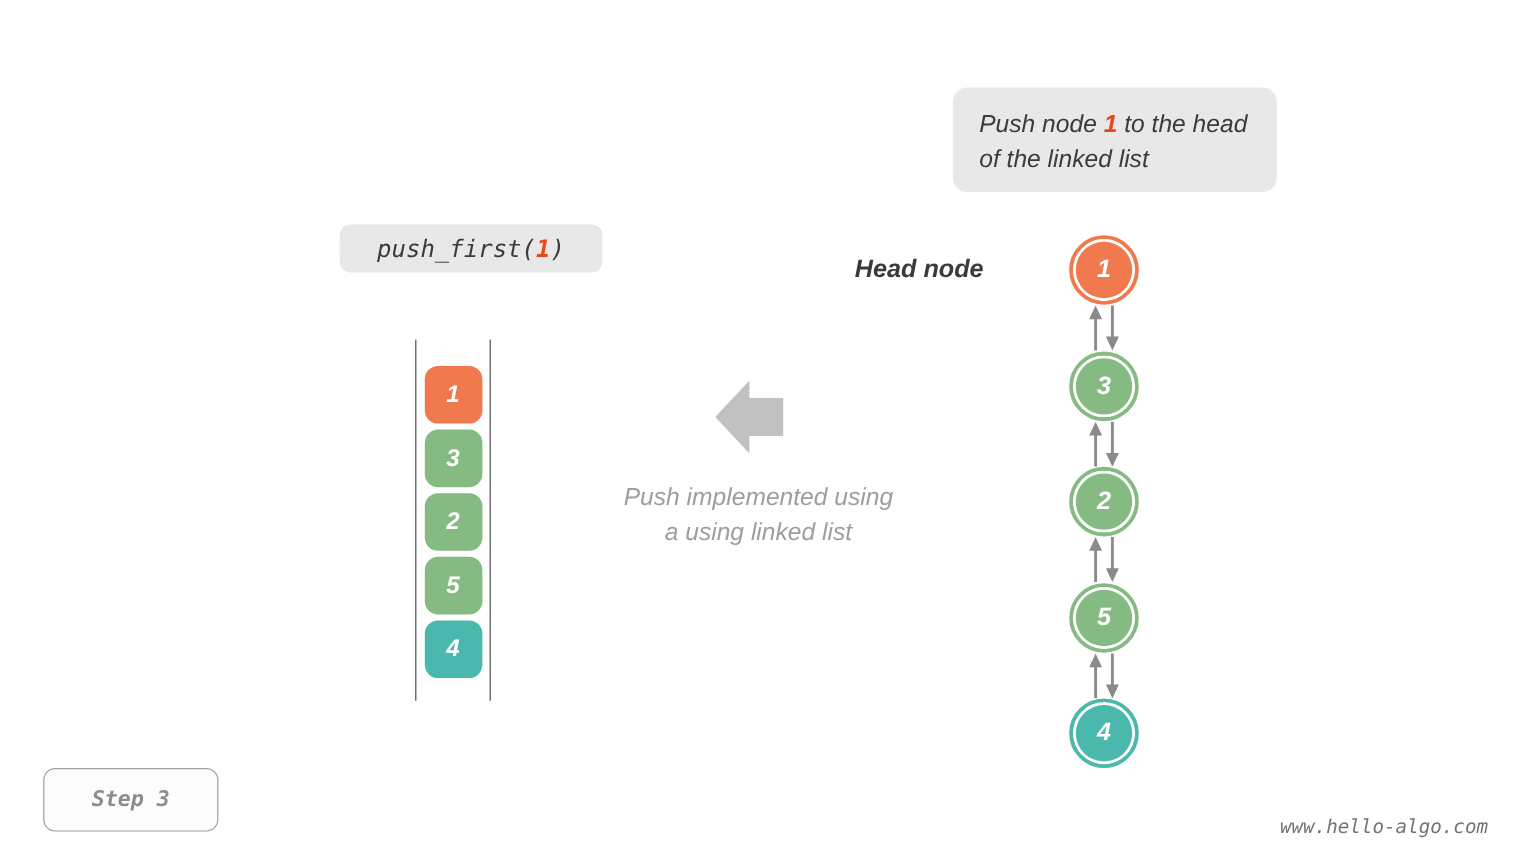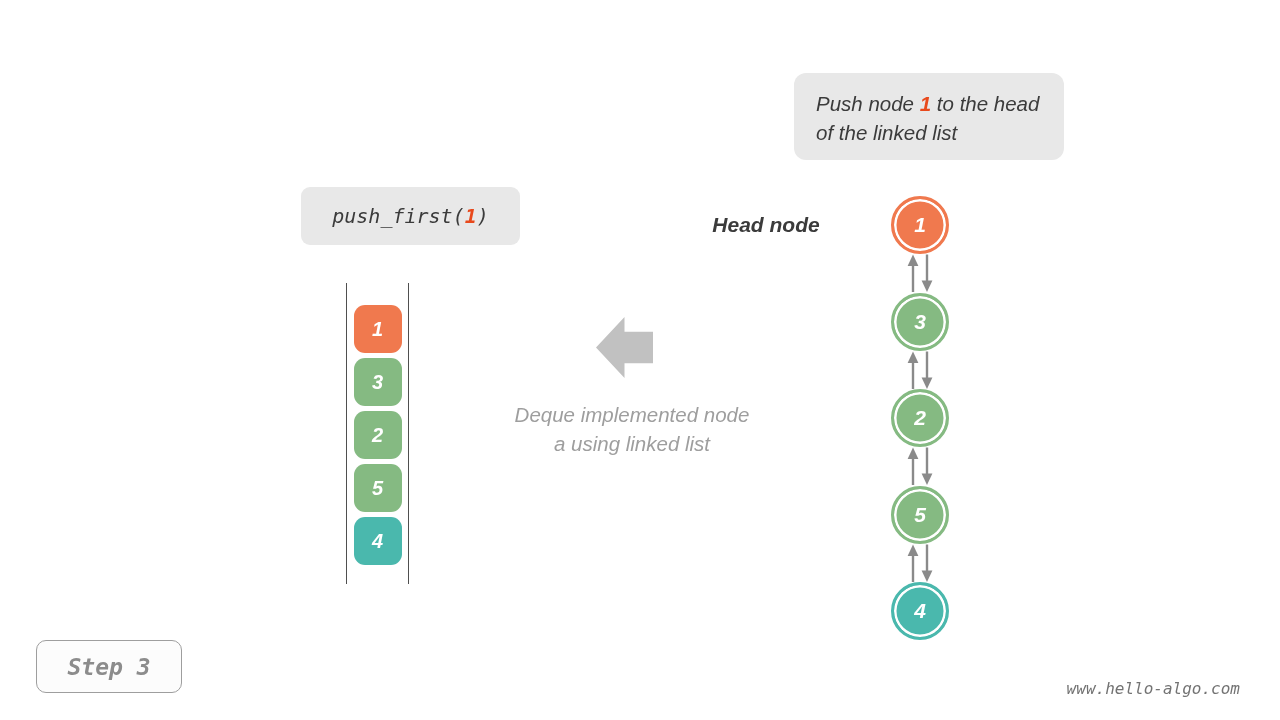--- a/index.html
+++ b/index.html
@@ -25,22 +25,22 @@
     padding: 17px 20px 0 22px;
     font-size: 20.5px;
     line-height: 28.5px;
     color: #3b3b3b;
   }
   .hl { font-weight: bold; color: #e8491c; }
 
   
   .codebox {
     position: absolute;
-    left: 301px; top: 187px;
-    width: 219px; height: 58px;
+    left: 283px; top: 187px;
+    width: 219px; height: 40px;
     background: #e8e8e8;
     border-radius: 9px;
     display: flex; align-items: center; justify-content: center;
     font-family: "DejaVu Sans Mono", "Liberation Mono", monospace;
     font-size: 20px;
     color: #3b3b3b;
     white-space: pre;
   }
 
   
@@ -119,21 +119,21 @@
   
   .step-badge {
     position: absolute;
     left: 36px; top: 640px;
     width: 146px; height: 53px;
     background: #fcfcfc;
     border: 1.5px solid #9e9e9e;
     border-radius: 10px;
     display: flex; align-items: center; justify-content: center;
     font-family: "DejaVu Sans Mono", "Liberation Mono", monospace;
-    font-size: 23px;
+    font-size: 18px;
     font-weight: bold;
     color: #8c8c8c;
     white-space: pre;
   }
 
   .watermark {
     position: absolute;
     right: 40px; top: 679px;
     font-family: "DejaVu Sans Mono", "Liberation Mono", monospace;
     font-size: 16px;
@@ -159,21 +159,21 @@
         <div class="sq" style="background: rgb(133, 186, 130);">3</div>
         <div class="sq" style="background: rgb(133, 186, 130);">2</div>
         <div class="sq" style="background: rgb(133, 186, 130);">5</div>
         <div class="sq" style="background: rgb(74, 184, 173);">4</div>
       </div>
   </div>
 
   <div class="big-arrow"></div>
 
   <div class="caption">
-    <div>Deque implemented node</div>
+    <div>Push implemented using</div>
     <div>a using linked list</div>
   </div>
 
   <div class="side-label" style="top:211px;">Head node</div>
 
   <div class="node-col">
       <div class="node" style="--c: #f0794e;">1</div>
       <div class="conn"><svg width="36" height="38.5" viewBox="0 0 36 38.5" xmlns="http://www.w3.org/2000/svg">
           <line x1="11" y1="38" x2="11" y2="10" stroke="#8a8a8a" stroke-width="2.4"></line>
           <polygon points="11,0.5 5.6,12 16.4,12" fill="#8a8a8a"></polygon>

